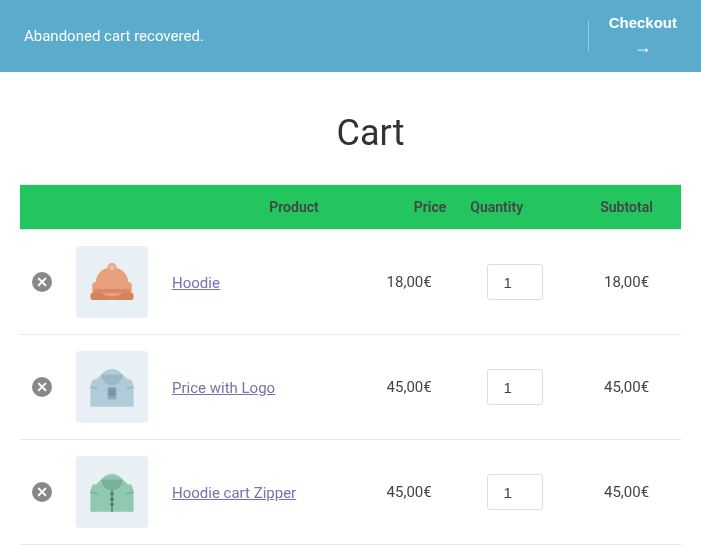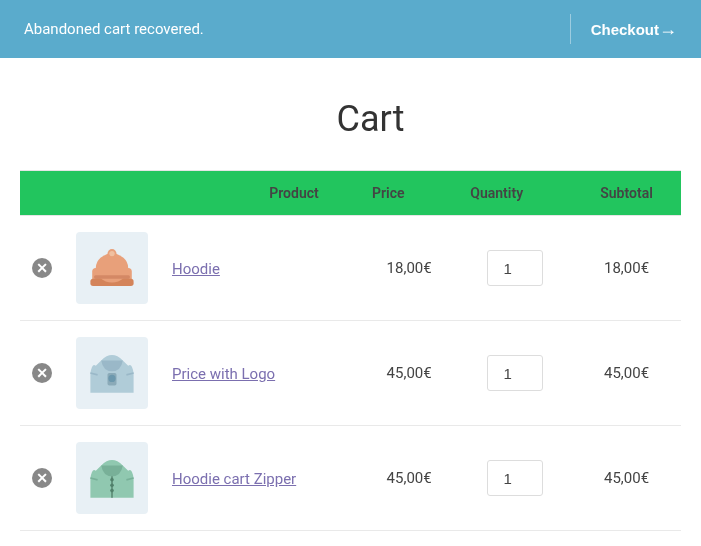--- a/index.html
+++ b/index.html
@@ -45,20 +45,22 @@
 
     .checkout-btn {
       color: #fff;
       font-weight: 700;
       font-size: 15px;
       background: none;
       border: none;
       cursor: pointer;
       display: flex;
       align-items: center;
+      gap: 6px;
+      flex-direction: column;
     }
 
     .checkout-arrow {
       font-size: 18px;
     }
 
     
     .page-title-wrapper {
       text-align: center;
       padding: 40px 0 30px 0;
@@ -94,21 +96,21 @@
       color: #444;
       text-align: left;
     }
 
     .cart-table thead th.col-product {
       text-align: center;
       padding-left: 80px;
     }
 
     .cart-table thead th.col-price {
-      text-align: left;
+      text-align: right;
     }
 
     .cart-table thead th.col-quantity {
     }
 
     .cart-table thead th.col-subtotal {
       text-align: center;
     }
 
     .cart-table tbody tr {

